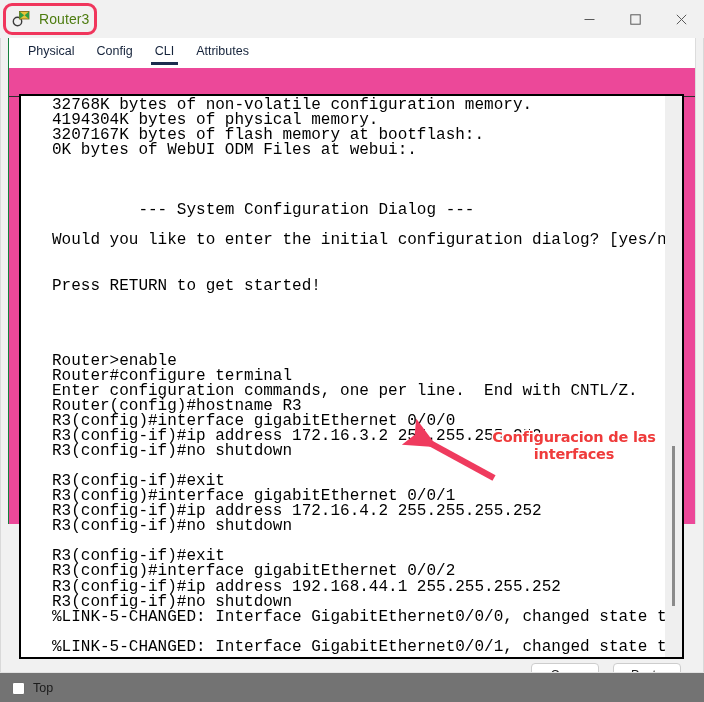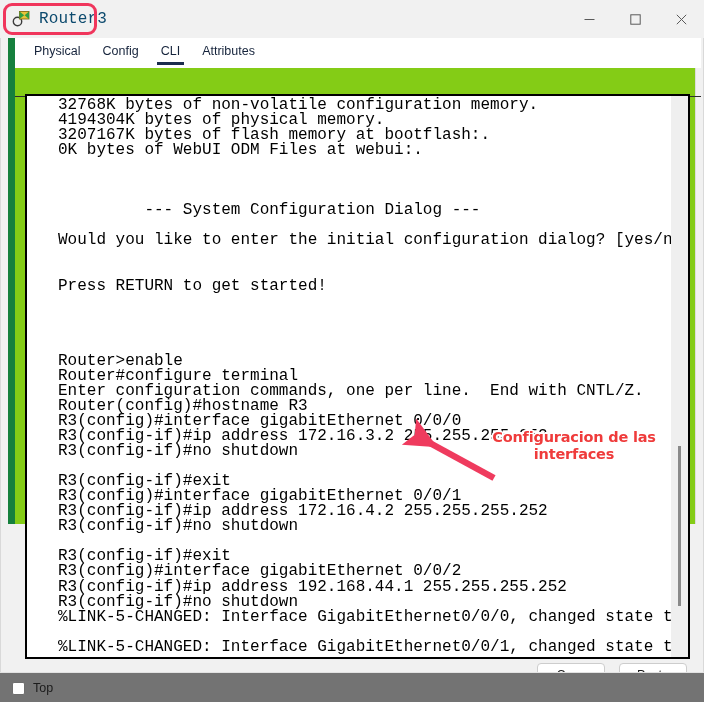--- a/index.html
+++ b/index.html
@@ -34,25 +34,24 @@
     align-items: center;
   }
   #app-icon {
     margin-left: 12px;
     width: 18px; height: 18px;
     position: relative;
     flex: none;
   }
   #title-text {
     margin-left: 9px;
-    font-size: 16px;
-    color: #0c4a6e;
+    font-size: 14px;
+    color: #4d7c0f;
     letter-spacing: 0.1px;
     white-space: nowrap;
-    font-family: Liberation Mono, monospace;
   }
   #win-controls {
     position: absolute;
     right: 0; top: 0;
     height: 38px;
     display: flex;
     align-items: center;
   }
   .win-btn {
     width: 46px; height: 38px;
@@ -72,22 +71,22 @@
     border-radius: 9px;
     box-sizing: border-box;
     pointer-events: none;
   }
 
   
   #content-panel {
     position: absolute;
     left: 8px; top: 38px;
     width: 688px; height: 486px;
-    background: #84cc16;
-    border-left: 7px solid #15803d;
+    background: #ec4899;
+    border-left: 1px solid #15803d;
     border-right: 1px solid #dcdcdc;
     box-sizing: border-box;
   }
 
   
   #tabstrip {
     position: absolute;
     left: 0; top: 0;
     width: 686px; height: 30px;
     background: #ffffff;

